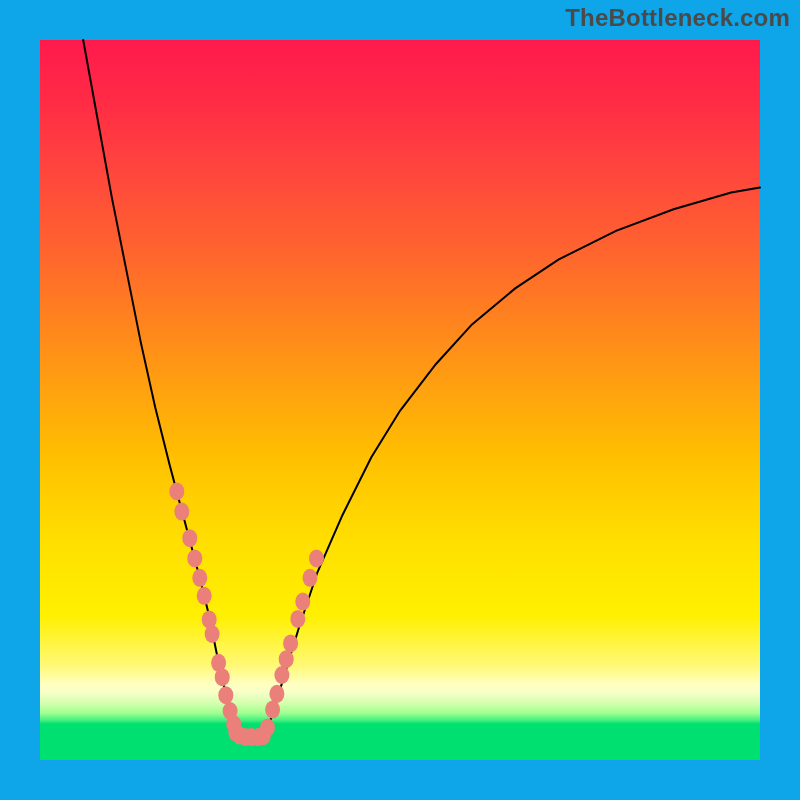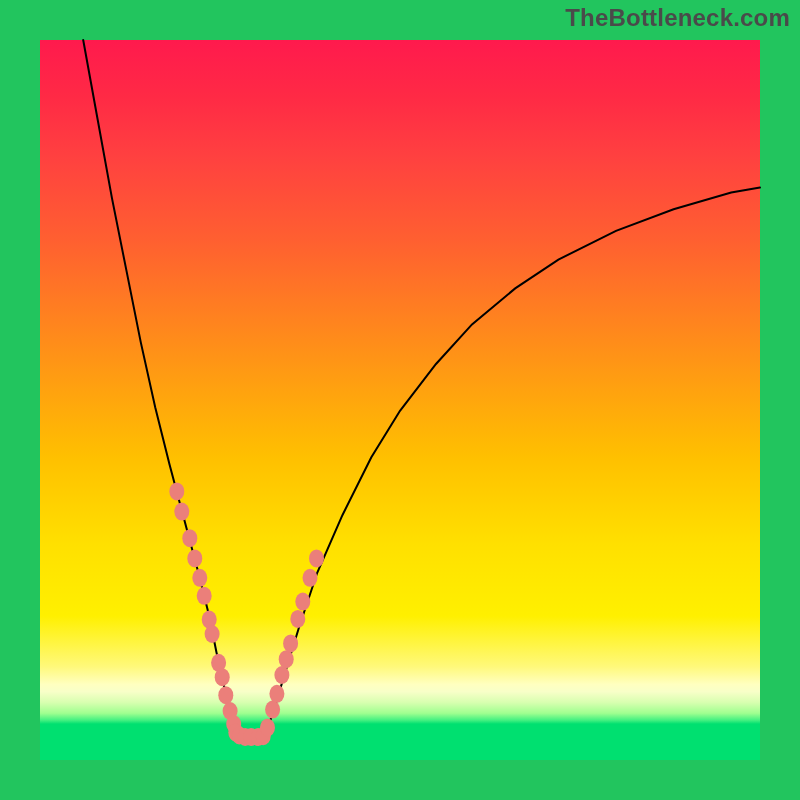--- a/index.html
+++ b/index.html
@@ -10,21 +10,21 @@
     overflow: hidden;
     background: #000;
     font-family: Arial, Helvetica, sans-serif;
   }
   .frame {
     position: absolute;
     top: 0;
     left: 0;
     width: 800px;
     height: 800px;
-    background: #22c55e;
+    background: #0ea5e9;
   }
   .plot {
     position: absolute;
     top: 40px;
     left: 40px;
     width: 720px;
     height: 720px;
     
     background:
       linear-gradient(

